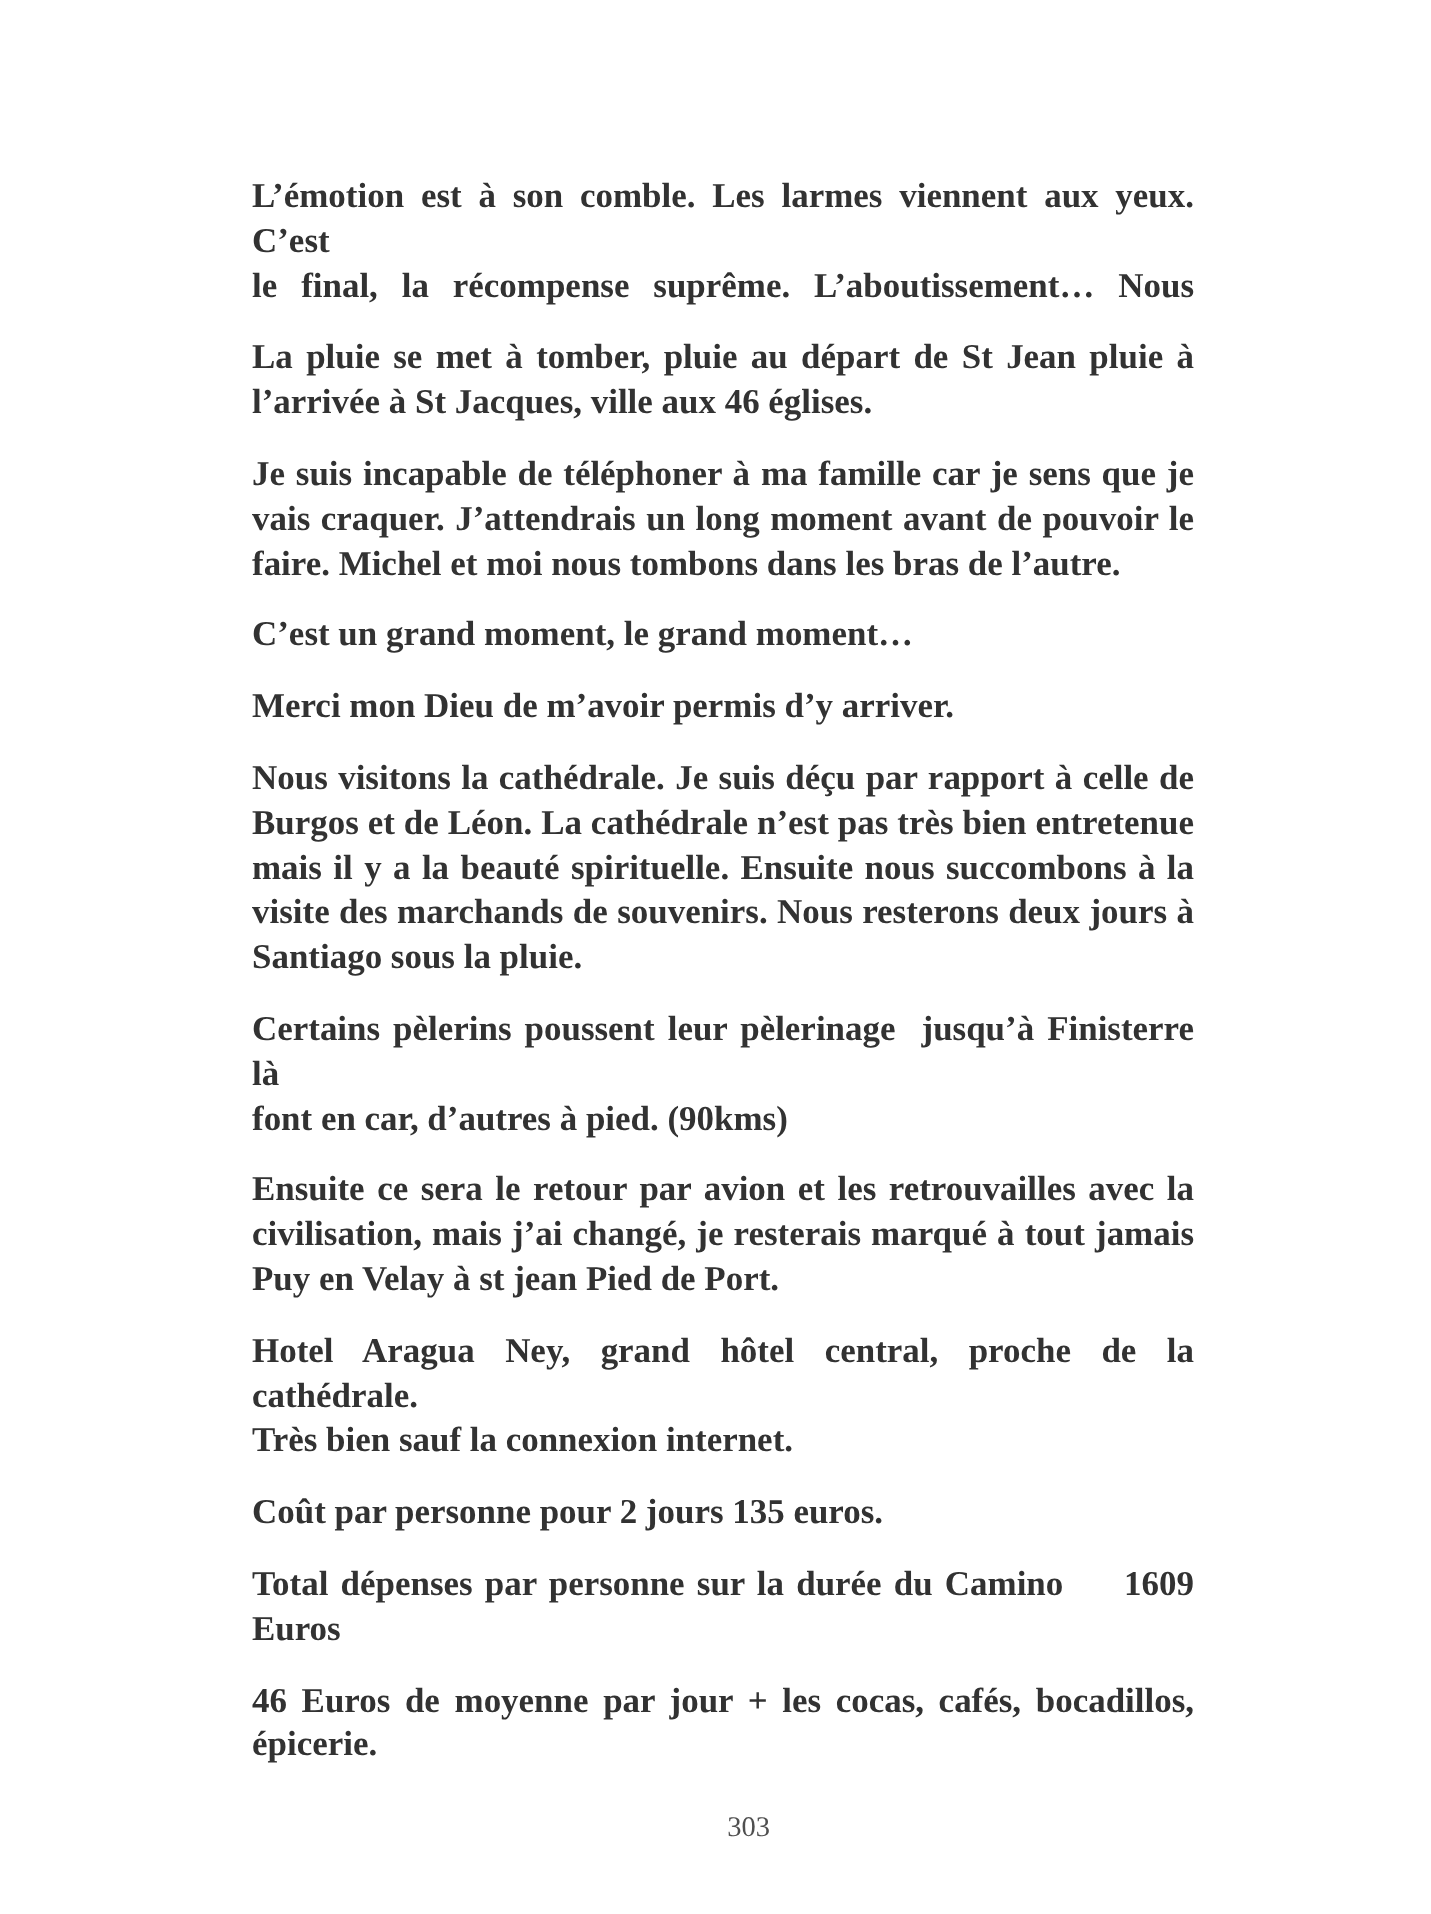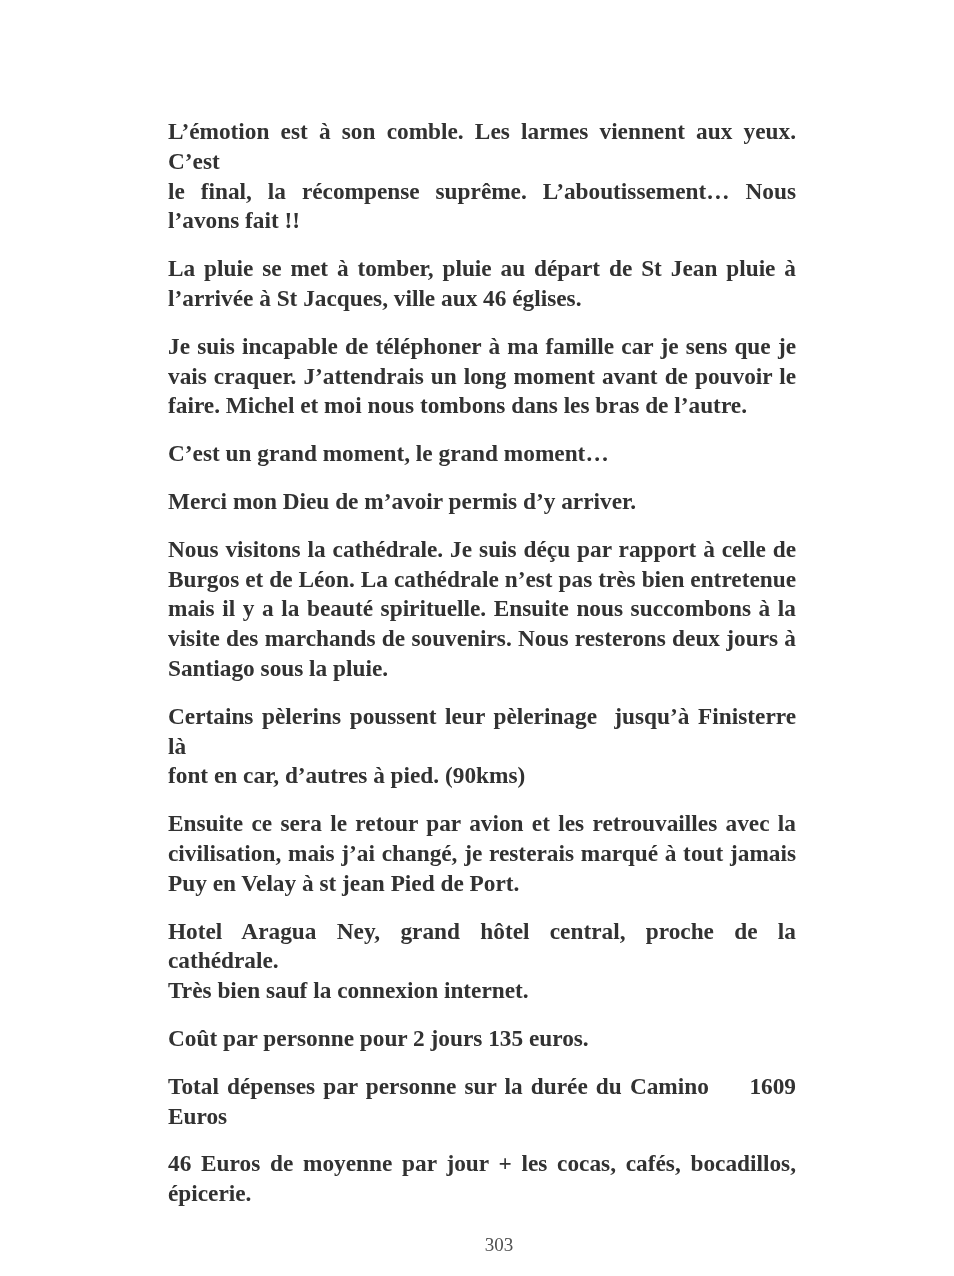--- a/index.html
+++ b/index.html
@@ -36,38 +36,37 @@
     text-align-last: justify;
   }
   .line.last {
     text-align: left;
     text-align-last: left;
   }
   .footer {
     position: absolute;
     left: 0;
     right: 0;
-    top: 1234px;
+    top: 1208px;
     text-align: center;
     padding-left: 44px;
     font-size: 19px;
     font-weight: normal;
     color: #4f4f4f;
   }
 </style>
 </head>
 <body>
 
 <div class="page">
   <div class="content">
 
     <div class="para">
       <div class="line">L’émotion est à son comble. Les larmes viennent aux yeux. C’est</div>
       <div class="line">le final, la récompense suprême. L’aboutissement… Nous</div>
-      <div class="line last">l’avons fait !!</div>
     </div>
 
     <div class="para">
       <div class="line">La pluie se met à tomber, pluie au départ de St Jean pluie à</div>
       <div class="line last">l’arrivée à St Jacques, ville aux 46 églises.</div>
     </div>
 
     <div class="para">
       <div class="line">Je suis incapable de téléphoner à ma famille car je sens que je</div>
       <div class="line">vais craquer. J’attendrais un long moment avant de pouvoir le</div>

